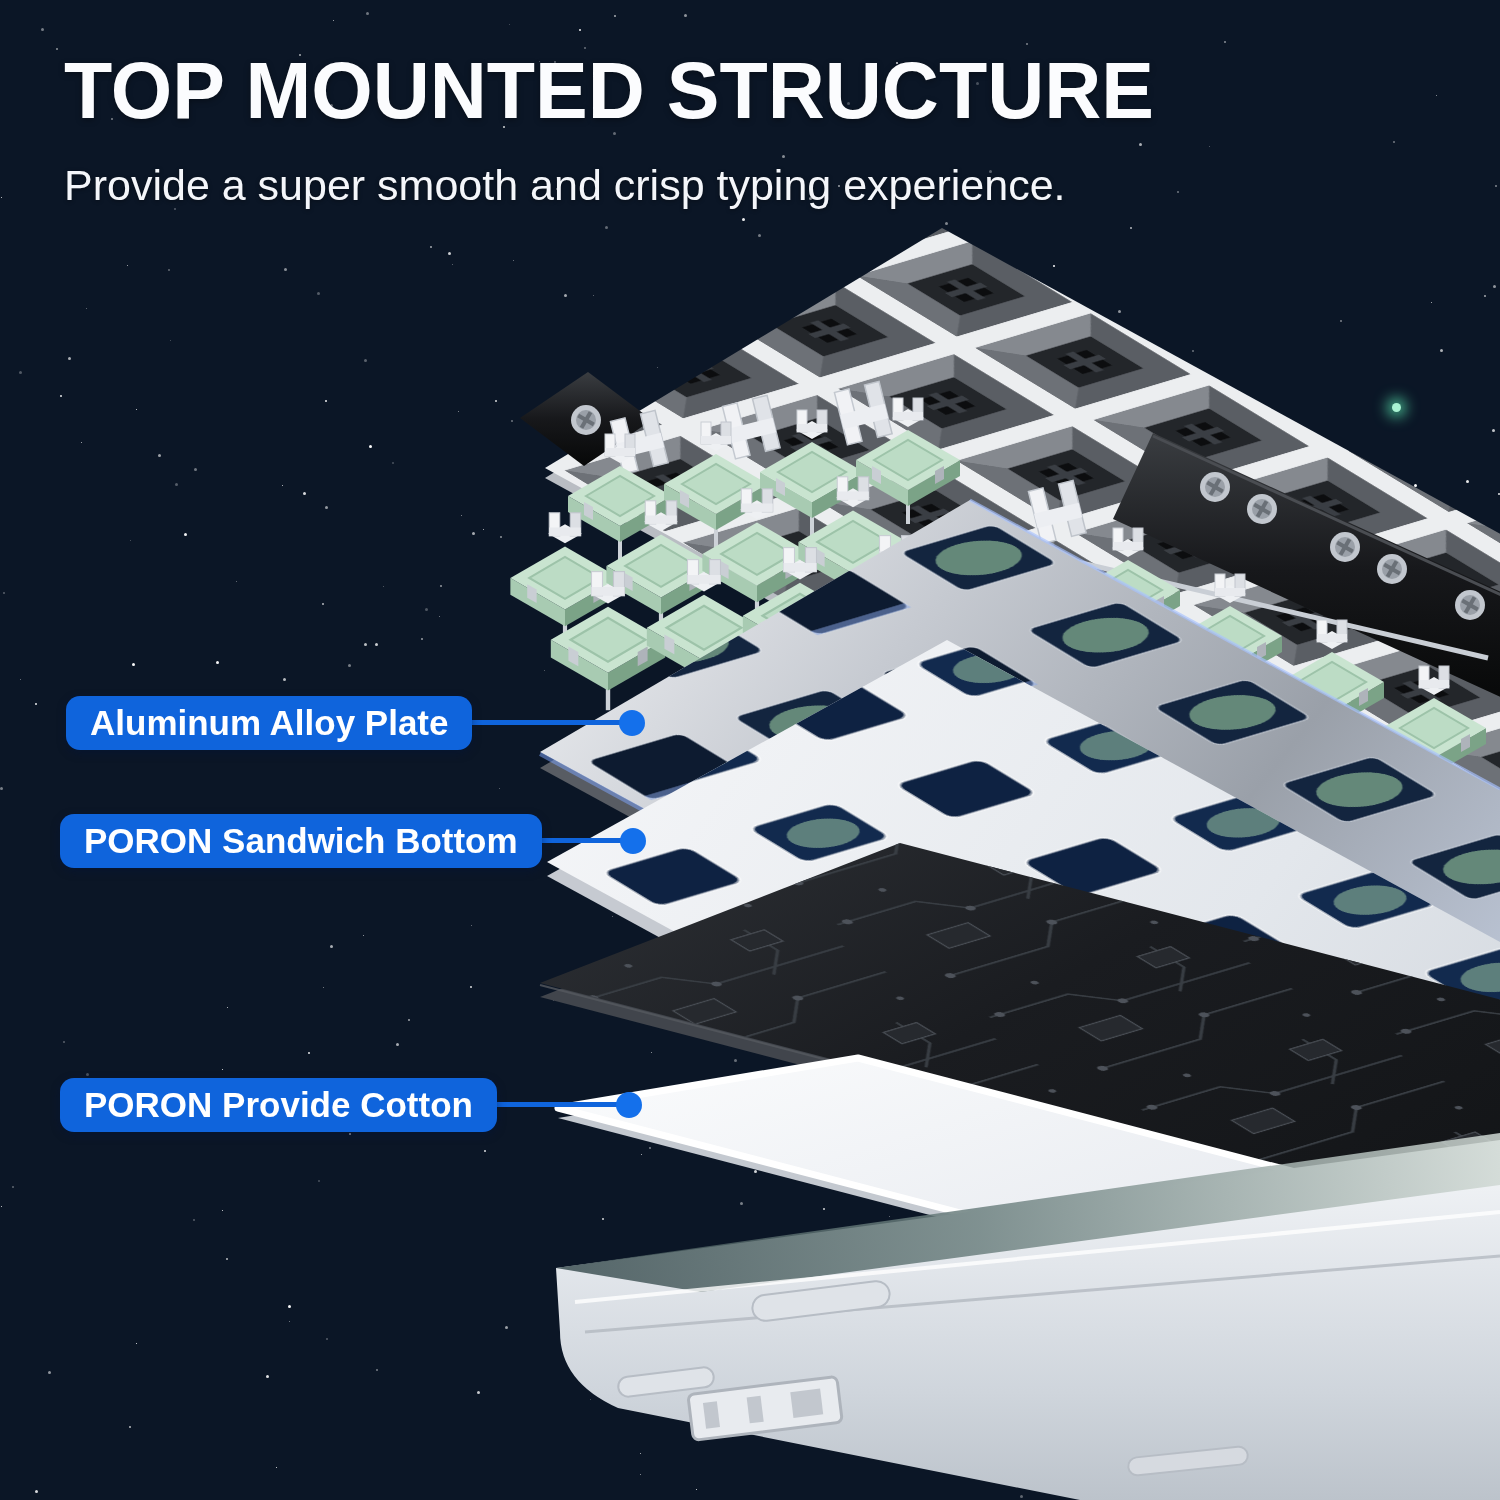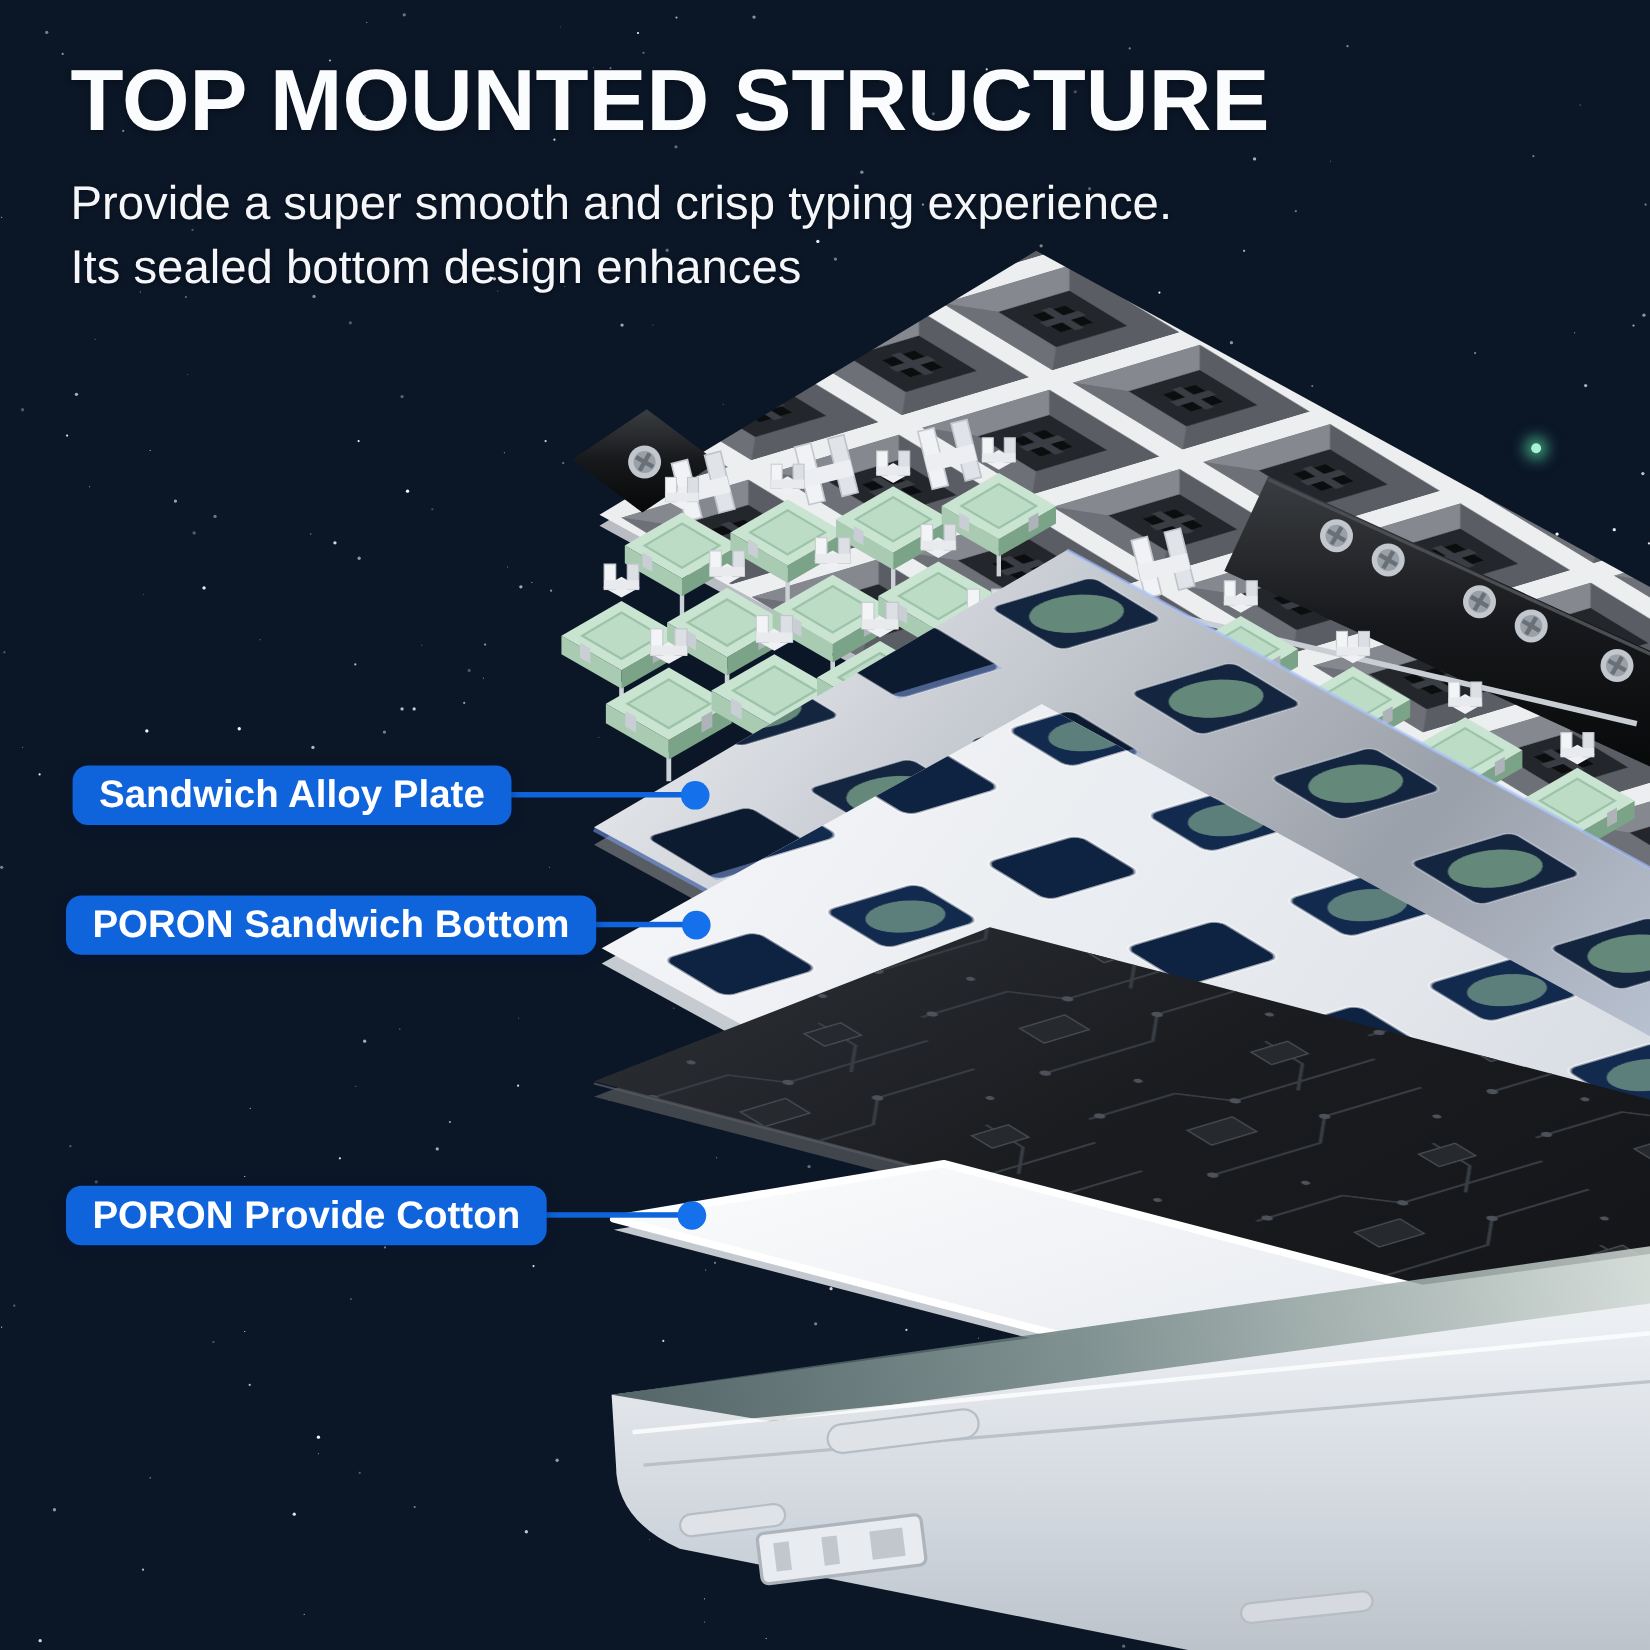--- a/index.html
+++ b/index.html
@@ -547,27 +547,26 @@
         <rect x="748" y="1396" width="14" height="26" fill="#c2c7ce"></rect>
         <rect x="792" y="1396" width="30" height="26" fill="#c2c7ce"></rect>
       </g>
     </g>
   </svg>
 
   <div class="hero">
     <h1>TOP MOUNTED STRUCTURE</h1>
     <div class="desc">
       <div>Provide a super smooth and crisp typing experience.</div>
-      <div>Its sealed bottom design enhances</div>
     </div>
   </div>
 
   <div class="callout-line" style="left:300px;top:720px;width:334px;"></div>
   <div class="callout-dot" style="left:619px;top:710px;"></div>
-  <div class="callout-pill" style="left:66px;top:696px;">Sandwich Alloy Plate</div>
+  <div class="callout-pill" style="left:66px;top:696px;">Aluminum Alloy Plate</div>
 
   <div class="callout-line" style="left:300px;top:838px;width:335px;"></div>
   <div class="callout-dot" style="left:620px;top:828px;"></div>
   <div class="callout-pill" style="left:60px;top:814px;">PORON Sandwich Bottom</div>
 
   <div class="callout-line" style="left:300px;top:1102px;width:331px;"></div>
   <div class="callout-dot" style="left:616px;top:1092px;"></div>
   <div class="callout-pill" style="left:60px;top:1078px;">PORON Provide Cotton</div>
 
 </div>

